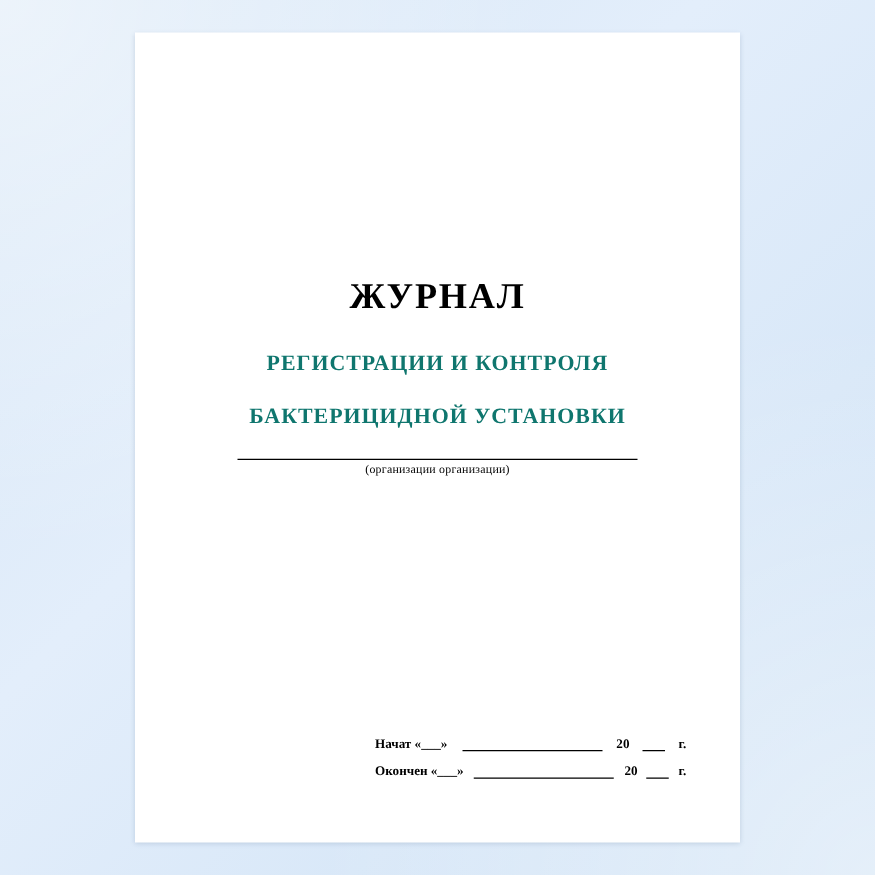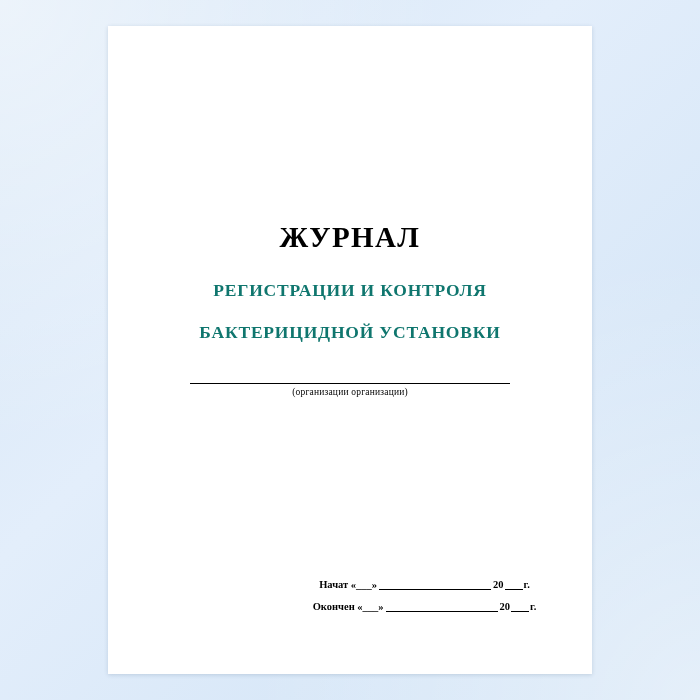--- a/index.html
+++ b/index.html
@@ -55,21 +55,21 @@
   }
   .sub-title {
     font-size: 17.5px;
     font-weight: bold;
     letter-spacing: 0.8px;
     color: #0f766e;
     margin: 0 0 22px 0;
     line-height: 1.15;
   }
   .sub-title.second {
-    margin-bottom: 40px;
+    margin-bottom: 24px;
   }
   .org-line-wrap {
     width: 320px;
     margin: 0 auto;
     text-align: center;
   }
   .org-rule {
     border-bottom: 1px solid #000;
     height: 1px;
     width: 100%;
@@ -86,26 +86,26 @@
     bottom: 46px;
     width: 250px;
     text-align: left;
     font-size: 10.5px;
     font-weight: bold;
     color: #000;
   }
   .footer-row {
     display: flex;
     align-items: flex-end;
-    justify-content: center;
+    justify-content: space-between;
     margin-bottom: 11px;
     white-space: nowrap;
   }
   .footer-row:last-child {
-    margin-bottom: 16px;
+    margin-bottom: 5px;
   }
   .f-label {
     padding-right: 1px;
   }
   .f-fill {
     display: inline-block;
     width: 112px;
     border-bottom: 1px solid #000;
     height: 10px;
     margin: 0 1px;

